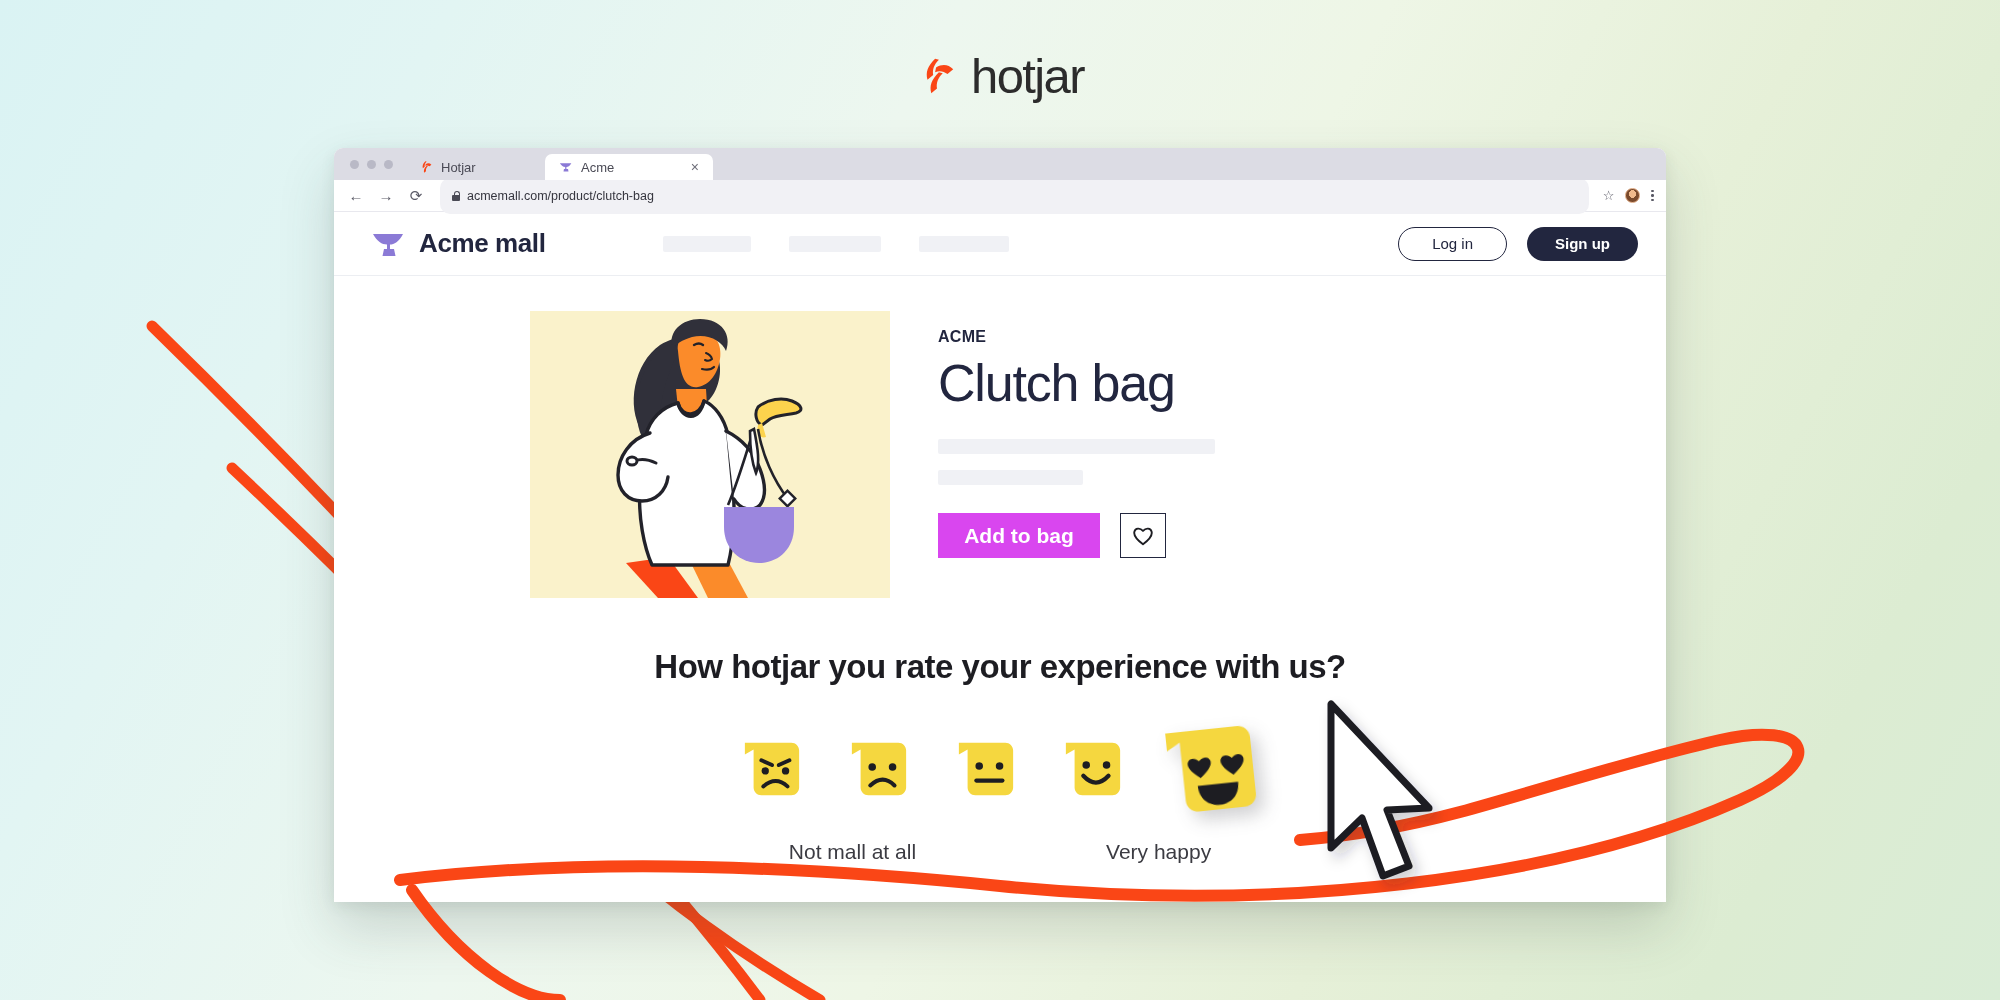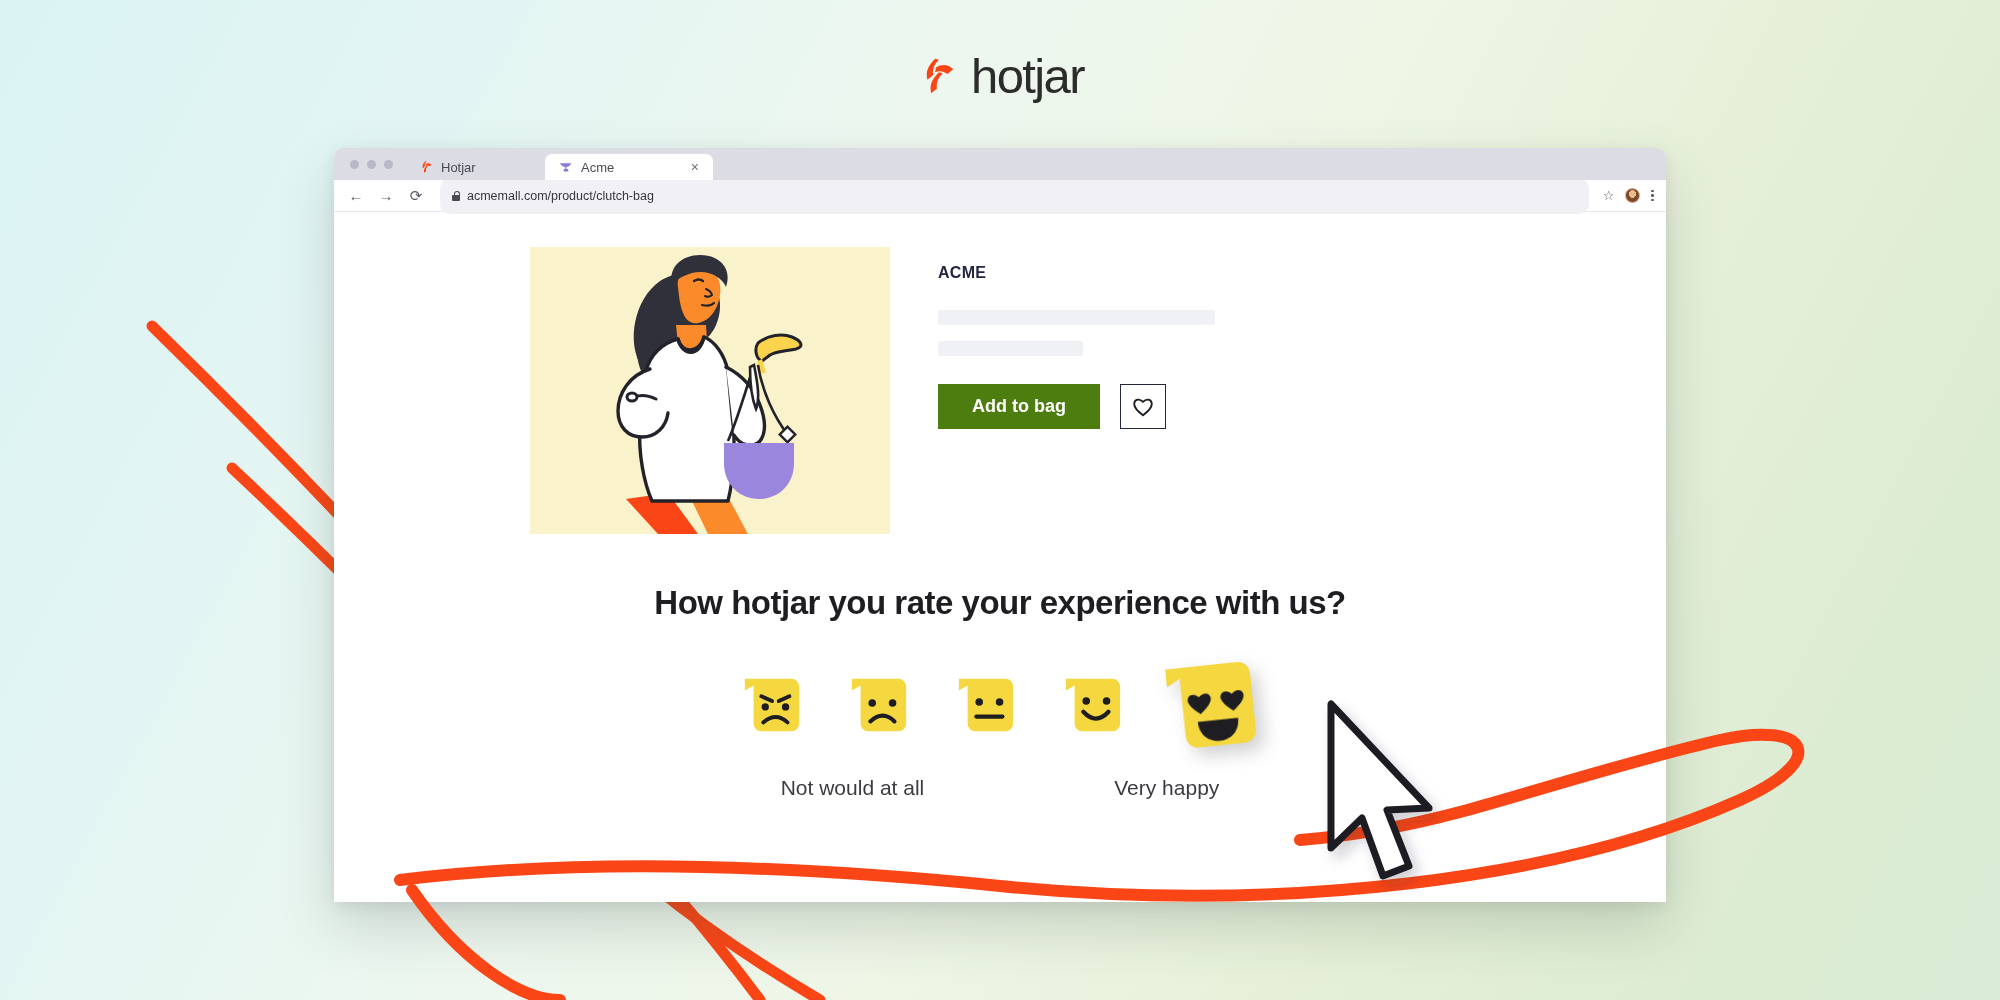--- a/index.html
+++ b/index.html
@@ -213,23 +213,23 @@
     letter-spacing: -1.2px;
     margin-top: 10px;
     line-height: 1.06;
   }
   .desc-ph { background: #f0f1f5; border-radius: 2px; }
   .desc-ph.l1 { width: 277px; height: 15px; margin-top: 28px; }
   .desc-ph.l2 { width: 145px; height: 15px; margin-top: 16px; }
   .product-cta { display: flex; align-items: center; gap: 20px; margin-top: 28px; }
   .btn-bag {
     width: 162px; height: 45px;
-    background: #4d7c0f; color: #fff;
+    background: #d946ef; color: #fff;
     border: none;
-    font-size: 18px; font-weight: 700;
+    font-size: 21px; font-weight: 700;
     font-family: "Liberation Sans", sans-serif;
     display:flex; align-items:center; justify-content:center;
   }
   .btn-heart {
     width: 46px; height: 45px;
     border: 1.6px solid #22263f;
     background: #fff;
     display:flex; align-items:center; justify-content:center;
   }
 
@@ -334,20 +334,37 @@
       <span class="star">☆</span>
       <span class="avatar"></span>
       <span class="kebab">
           <i></i>
           <i></i>
           <i></i>
         </span>
     </div>
   </div>
 
+  <div class="site-header">
+    <div class="brand">
+      <svg class="brand-mark" viewBox="0 0 34 26">
+        <path d="M1 3 L31 3 C27 11, 22 13.5, 18 13.5 L18 18 L22 18 L23.5 25 L10.5 25 L12 18 L15 18 L15 13.5 C10 13.5, 5 10.5, 1 3 Z" fill="#8b7ad6"></path>
+      </svg>
+      <span class="brand-name">Acme mall</span>
+    </div>
+    <div class="navbars">
+      <span class="navbar-ph w1"></span>
+      <span class="navbar-ph w2"></span>
+      <span class="navbar-ph w3"></span>
+    </div>
+    <div class="header-actions">
+      <button class="btn-login">Log in</button>
+      <button class="btn-signup">Sign up</button>
+    </div>
+  </div>
 
   <div class="product">
     <div class="product-img">
       <svg viewBox="0 0 360 287">
         <rect width="360" height="287" fill="#faf2cb"></rect>
         <g>
 
           <path d="M96 252 L128 287 L168 287 L138 246 Z" fill="#fa4616"></path>
           <path d="M160 250 L178 287 L218 287 L196 246 Z" fill="#fb8b2a"></path>
 
@@ -383,20 +400,21 @@
           <path d="M224 118 C 228 138, 230 152, 226 162 C 222 152, 220 136, 220 120 Z" fill="#ffffff" stroke="#22222a" stroke-width="2.6"></path>
           <rect x="252" y="182" width="11" height="11" transform="rotate(45 257.5 187.5)" fill="#ffffff" stroke="#22222a" stroke-width="2.4"></rect>
 
           <path d="M194 196 L264 196 L264 216 C 264 238, 248 252, 229 252 C 210 252, 194 238, 194 216 Z" fill="#9b86de"></path>
         </g>
       </svg>
     </div>
 
     <div class="product-info">
       <div class="brand-label">ACME</div>
+      <div class="product-title">Clutch bag</div>
       <div class="desc-ph l1"></div>
       <div class="desc-ph l2"></div>
       <div class="product-cta">
         <button class="btn-bag">Add to bag</button>
         <button class="btn-heart">
           <svg width="22" height="20" viewBox="0 0 24 22">
             <path d="M12 20 C 4 14, 1.5 9.5, 2.6 6 C 3.6 2.6, 8.4 1.4, 12 5.4 C 15.6 1.4, 20.4 2.6, 21.4 6 C 22.5 9.5, 20 14, 12 20 Z" fill="none" stroke="#1d1d22" stroke-width="2.1" stroke-linejoin="round"></path>
           </svg>
         </button>
       </div>
@@ -450,21 +468,21 @@
         <svg viewBox="0 0 64 64">
           <path d="M4 6 L4 18 L13 13 L13 52 C13 56.4 16.6 60 21 60 L52 60 C56.4 60 60 56.4 60 52 L60 14 C60 9.6 56.4 6 52 6 Z" fill="#f5d73f"></path>
           <path d="M24.5 38 C 18 33, 16 29.5, 17 26.8 C 18 24.2, 21.6 23.6, 24.5 26.6 C 27.4 23.6, 31 24.2, 32 26.8 C 33 29.5, 31 33, 24.5 38 Z" fill="#1d1d22"></path>
           <path d="M46.5 38 C 40 33, 38 29.5, 39 26.8 C 40 24.2, 43.6 23.6, 46.5 26.6 C 49.4 23.6, 53 24.2, 54 26.8 C 55 29.5, 53 33, 46.5 38 Z" fill="#1d1d22"></path>
           <path d="M22 43 L49 43 C 49 52, 43 57, 35.5 57 C 28 57, 22 52, 22 43 Z" fill="#1d1d22"></path>
         </svg>
       </div>
     </div>
 
     <div class="scale-labels">
-      <span>Not would at all</span>
+      <span>Not mall at all</span>
       <span>Very happy</span>
     </div>
   </div>
 </div>
 
 <svg class="deco-svg deco-front" viewBox="0 0 2000 1000">
   <g fill="none" stroke="#fa4616" stroke-width="12" stroke-linecap="round">
     <path d="M400 880 C 560 860, 760 862, 1000 886 C 1280 914, 1560 880, 1740 800 C 1830 760, 1810 720, 1720 740 C 1640 758, 1540 790, 1460 812 C 1400 828, 1350 836, 1300 840"></path>
     <path d="M412 890 C 460 960, 520 1000, 560 1000"></path>
   </g>

